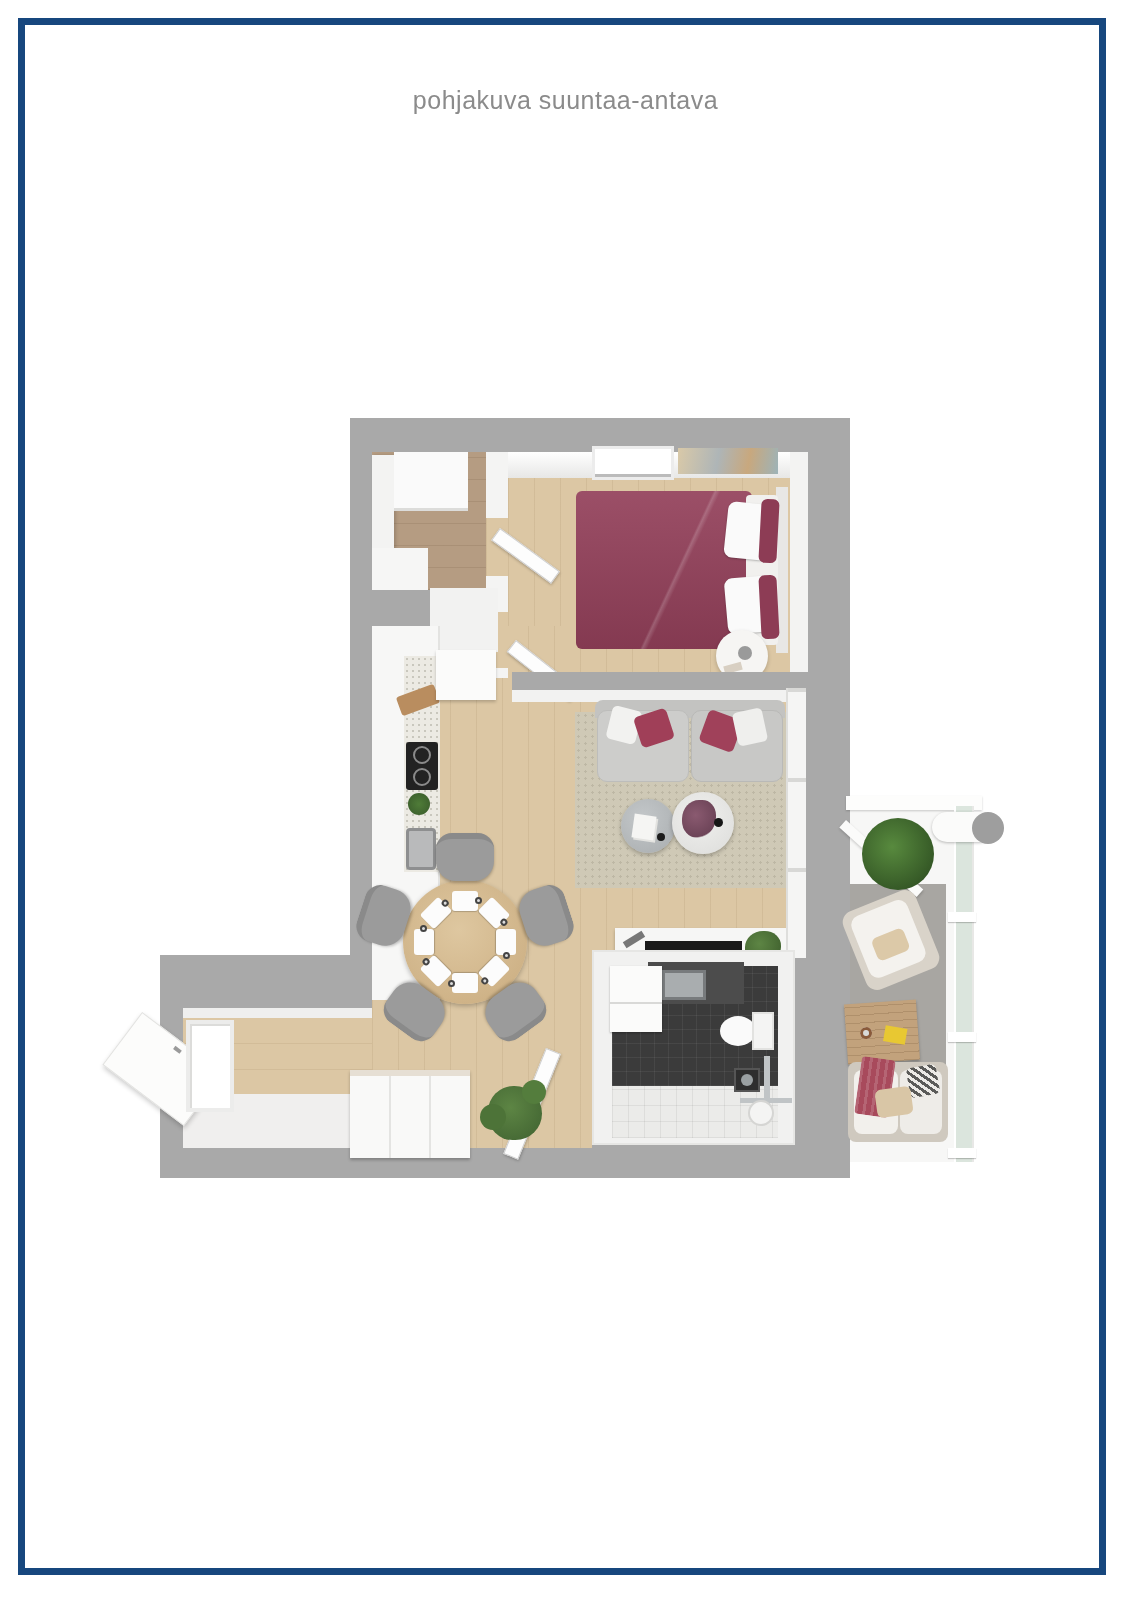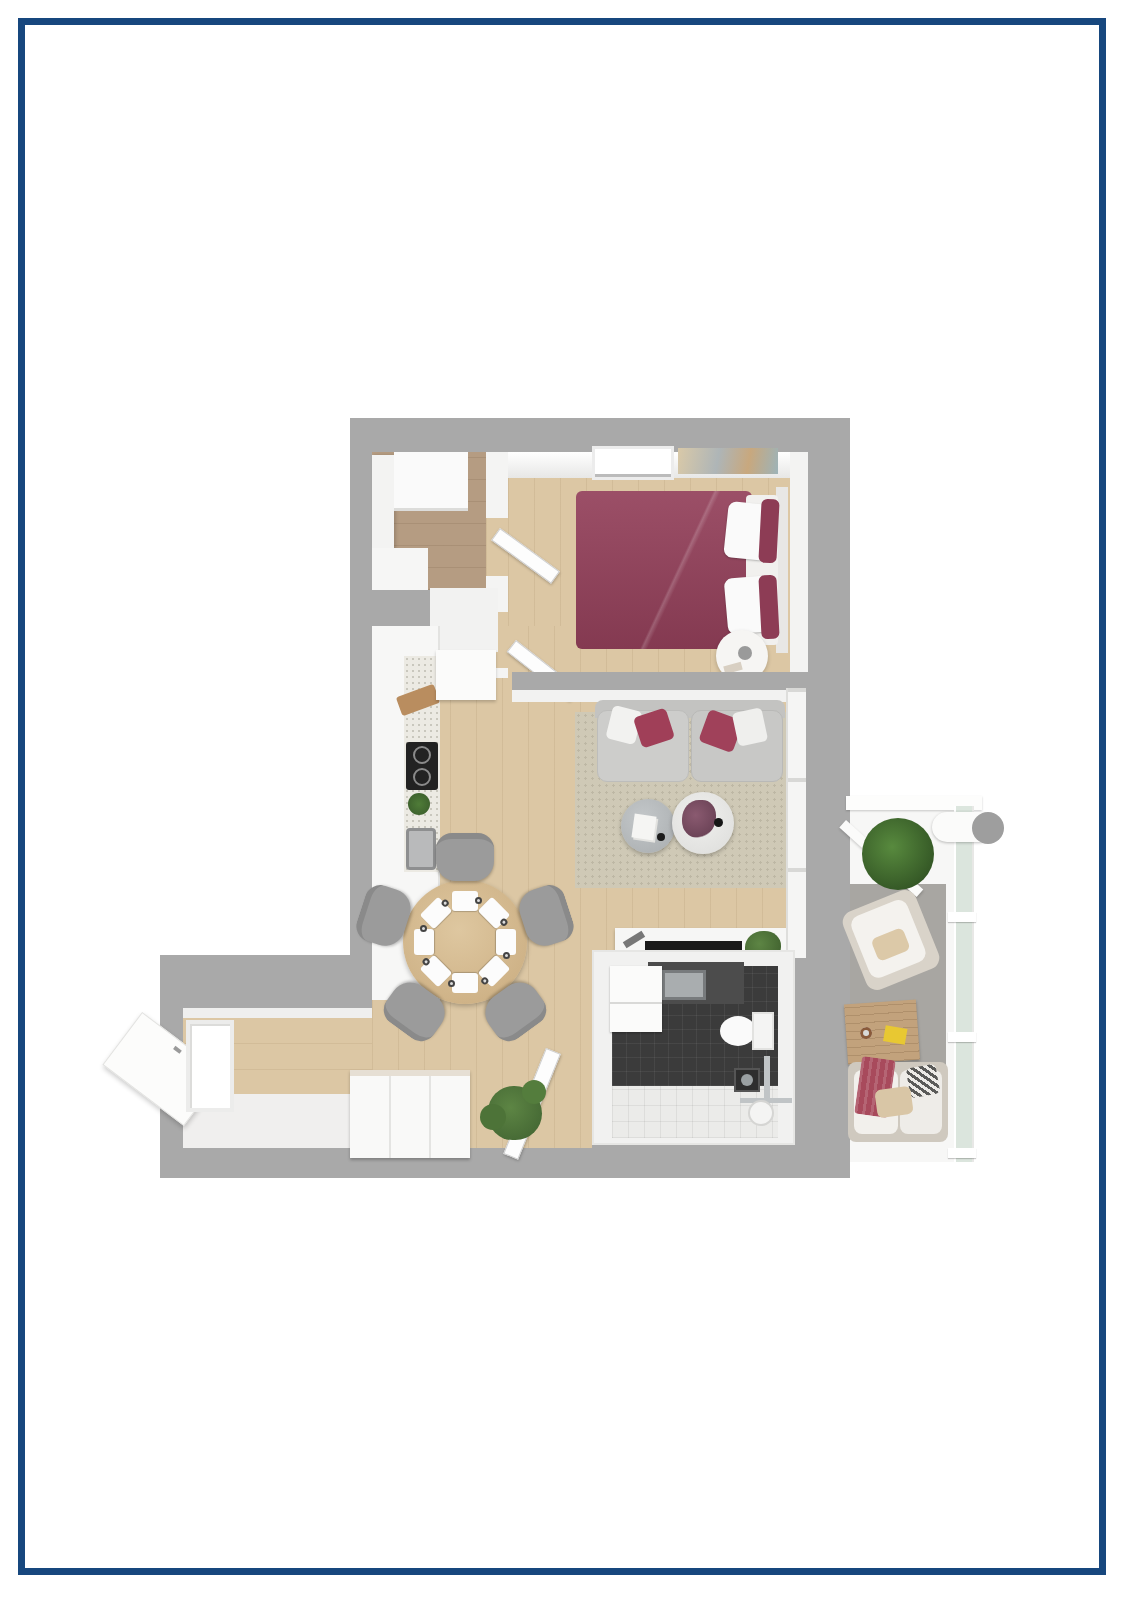--- a/index.html
+++ b/index.html
@@ -157,20 +157,21 @@
   .bal-blanket{left:858px;top:1058px;width:34px;height:58px;background:#a84a5c;border-radius:4px;transform:rotate(8deg);
       background-image:repeating-linear-gradient(90deg,rgba(255,255,255,.15) 0 3px,transparent 3px 8px);}
   .bal-pill-stripe{left:908px;top:1066px;width:30px;height:30px;background:repeating-linear-gradient(45deg,#5a5a58 0 3px,#eceae6 3px 6px);border-radius:5px;transform:rotate(-10deg);}
   .bal-pill-beige{left:876px;top:1088px;width:36px;height:28px;background:#d9c6a6;border-radius:6px;transform:rotate(-8deg);}
 </style>
 </head>
 <body>
 
 <div class="page">
   <div class="abs frame"></div>
+  <div class="abs title">pohjakuva suuntaa-antava</div>
 
   <div>
 
     <div class="abs w-main"></div>
     <div class="abs w-wing"></div>
 
     <div class="abs closet-floor"></div>
     <div class="abs bed-floor wood"></div>
     <div class="abs floor-main wood"></div>
     <div class="abs floor-corr wood"></div>

